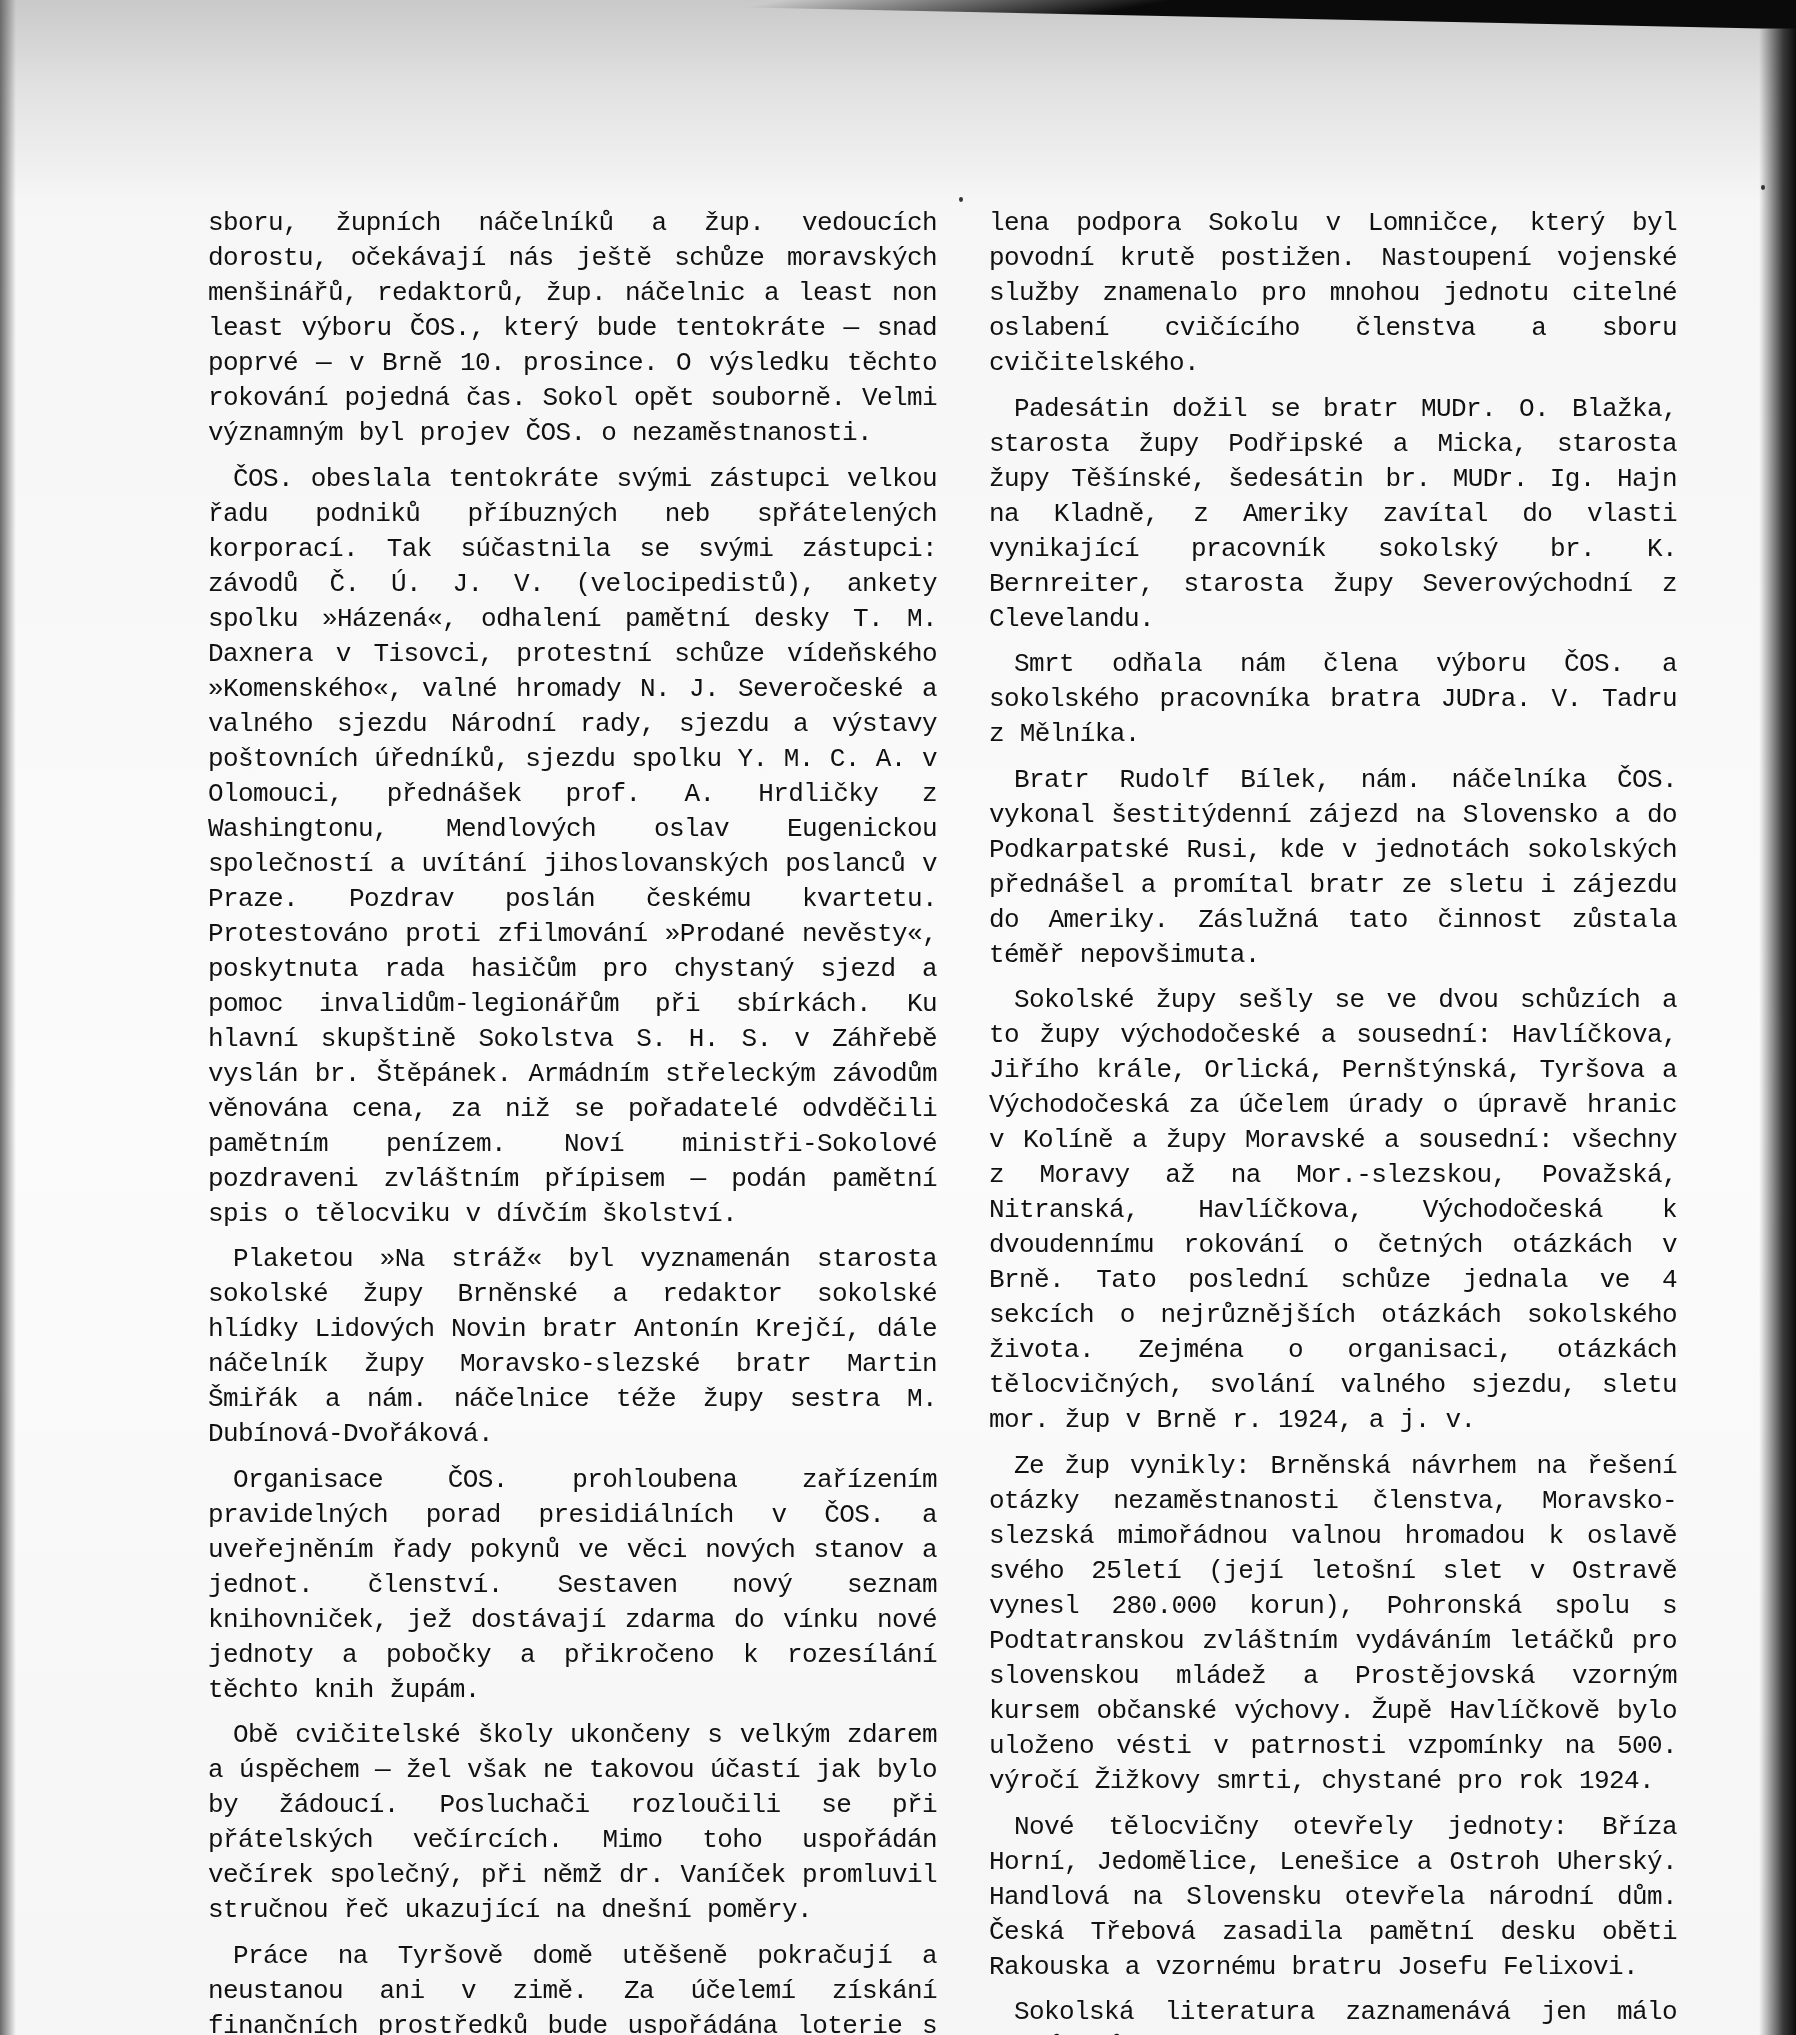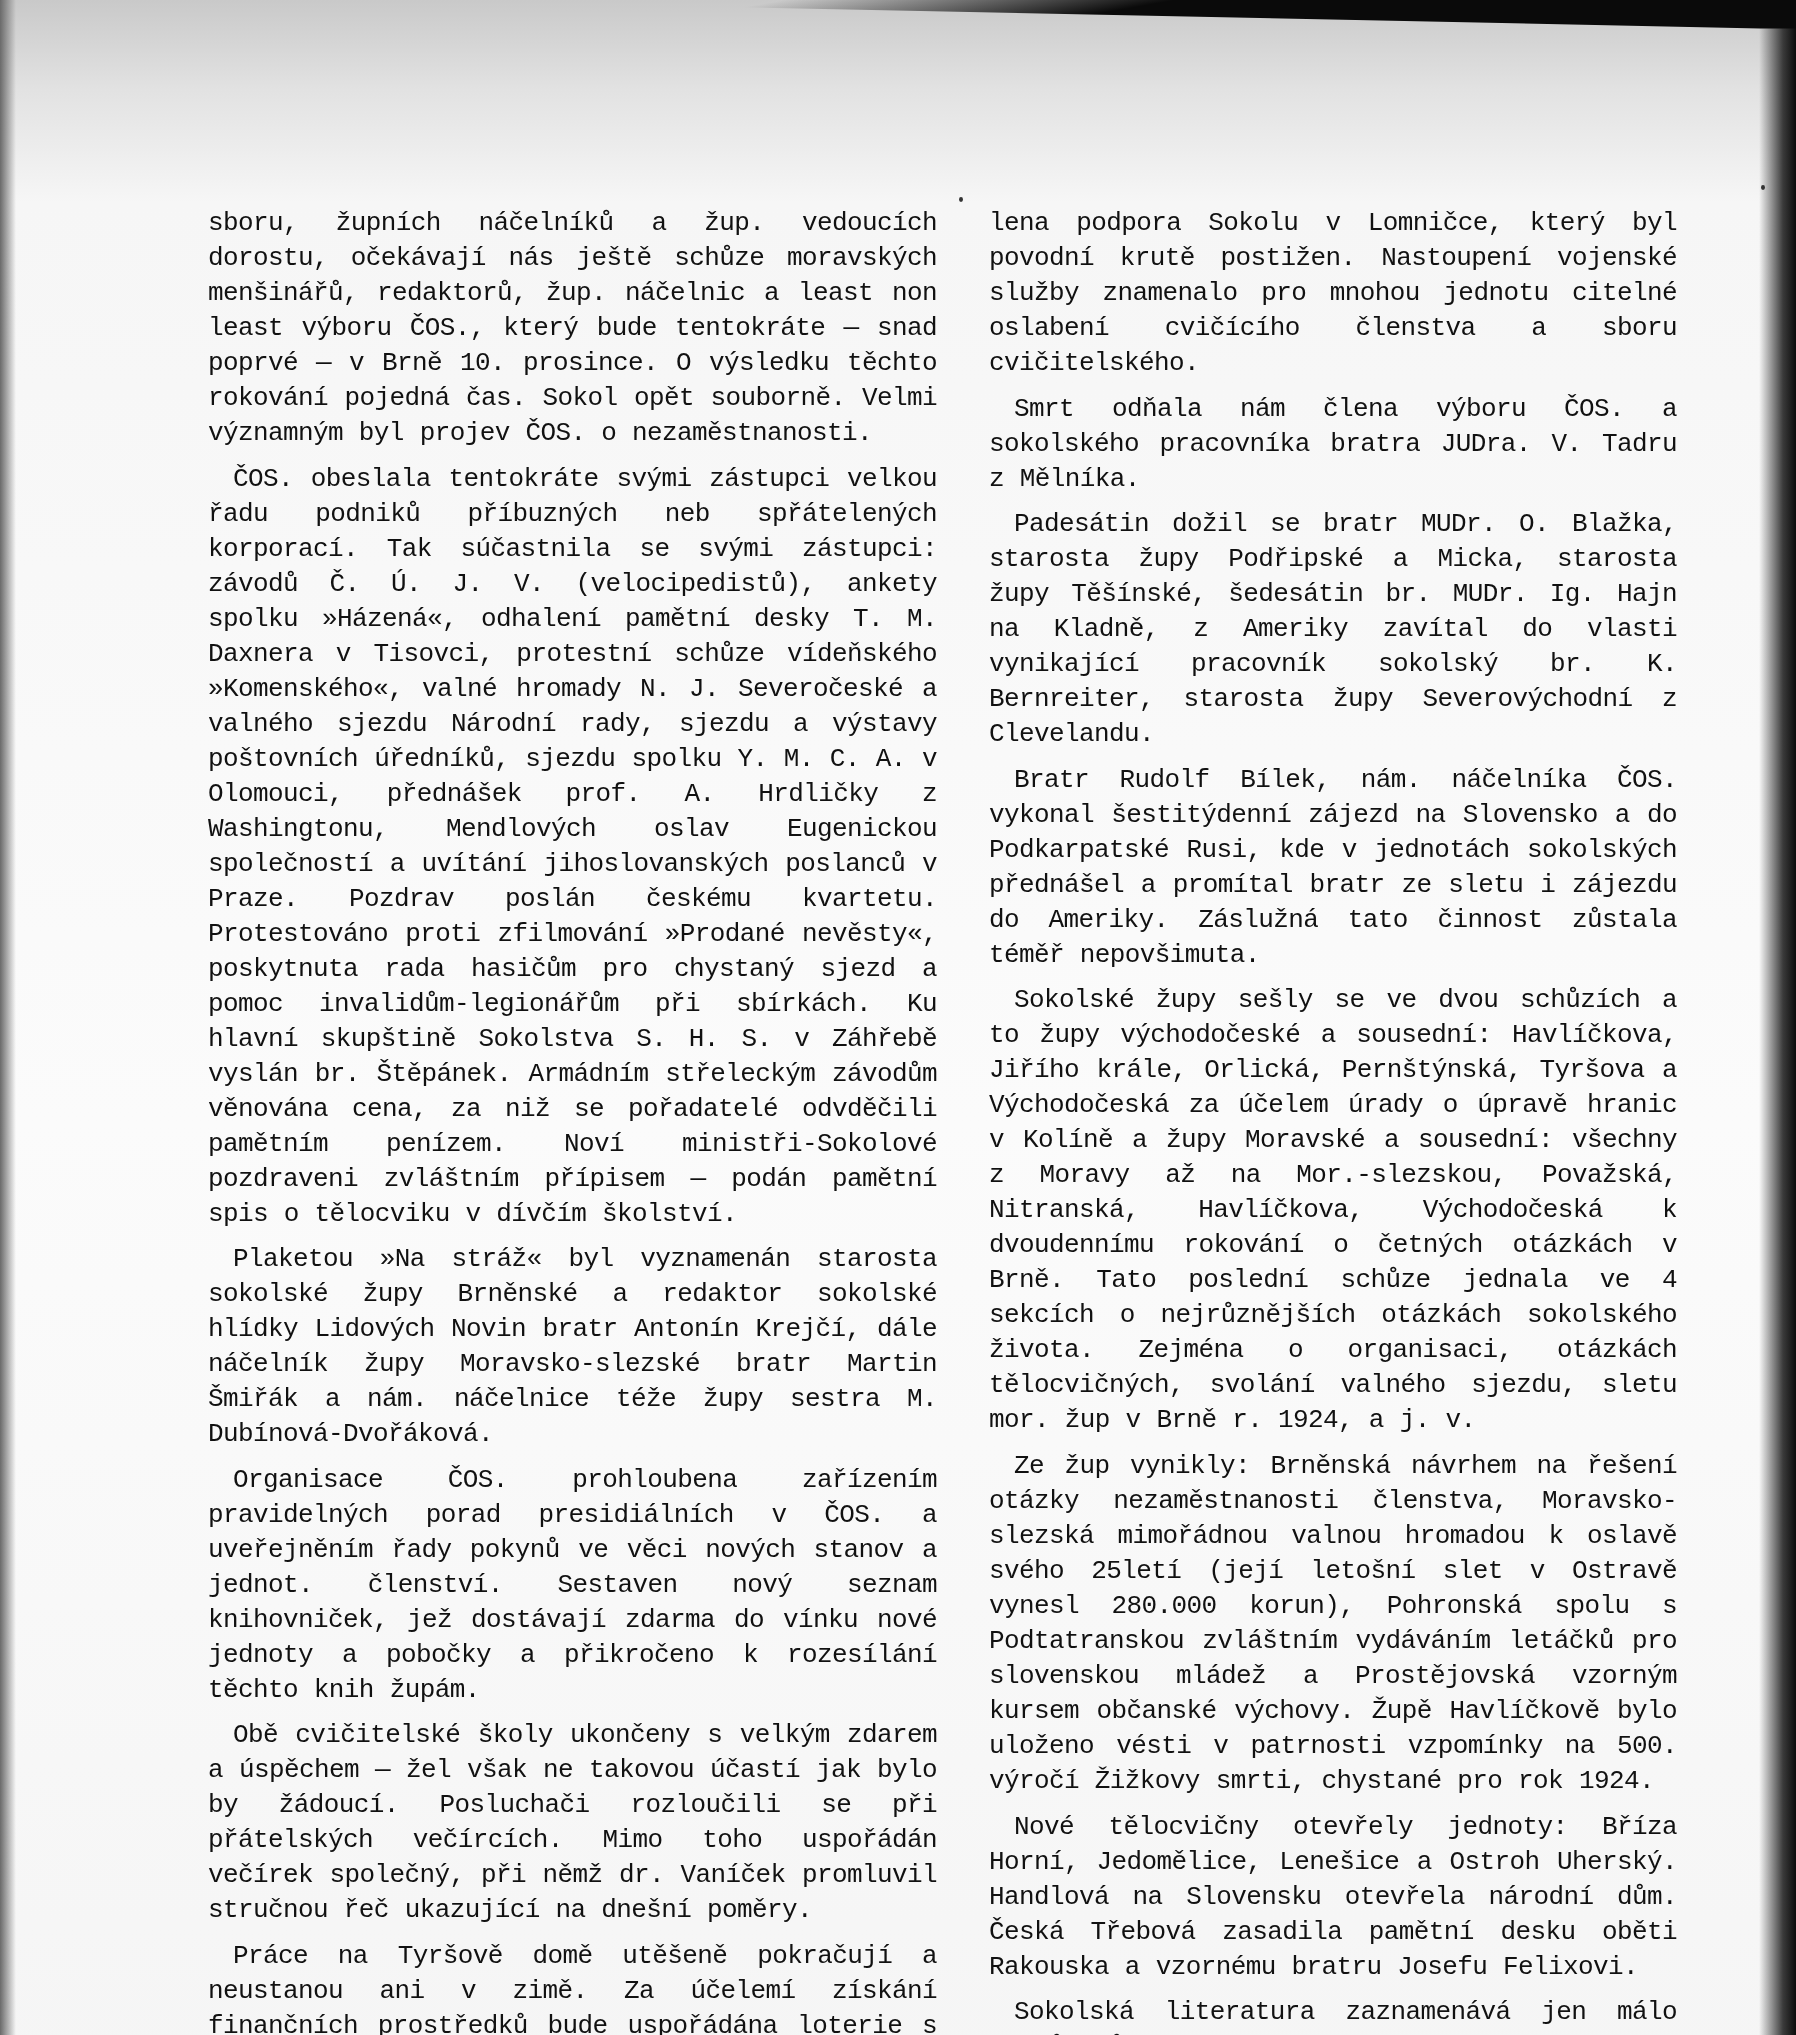--- a/index.html
+++ b/index.html
@@ -66,21 +66,21 @@
   <p class="indent">ČOS. obeslala tentokráte svými zástupci velkou řadu podniků příbuzných neb spřátelených korporací. Tak súčastnila se svými zástupci: závodů Č. Ú. J. V. (velocipedistů), ankety spolku »Házená«, odhalení pamětní desky T. M. Daxnera v Tisovci, protestní schůze vídeňského »Komenského«, valné hromady N. J. Severočeské a valného sjezdu Národní rady, sjezdu a výstavy poštovních úředníků, sjezdu spolku Y. M. C. A. v Olomouci, přednášek prof. A. Hrdličky z Washingtonu, Mendlových oslav Eugenickou společností a uvítání jihoslovanských poslanců v Praze. Pozdrav poslán českému kvartetu. Protestováno proti zfilmování »Prodané nevěsty«, poskytnuta rada hasičům pro chystaný sjezd a pomoc invalidům-legionářům při sbírkách. Ku hlavní skupštině Sokolstva S. H. S. v Záhřebě vyslán br. Štěpánek. Armádním střeleckým závodům věnována cena, za niž se pořadatelé odvděčili pamětním penízem. Noví ministři-Sokolové pozdraveni zvláštním přípisem — podán pamětní spis o tělocviku v dívčím školství.</p>
   <p class="indent">Plaketou »Na stráž« byl vyznamenán starosta sokolské župy Brněnské a redaktor sokolské hlídky Lidových Novin bratr Antonín Krejčí, dále náčelník župy Moravsko-slezské bratr Martin Šmiřák a nám. náčelnice téže župy sestra M. Dubínová-Dvořáková.</p>
   <p class="indent">Organisace ČOS. prohloubena zařízením pravidelných porad presidiálních v ČOS. a uveřejněním řady pokynů ve věci nových stanov a jednot. členství. Sestaven nový seznam knihovniček, jež dostávají zdarma do vínku nové jednoty a pobočky a přikročeno k rozesílání těchto knih župám.</p>
   <p class="indent">Obě cvičitelské školy ukončeny s velkým zdarem a úspěchem — žel však ne takovou účastí jak bylo by žádoucí. Posluchači rozloučili se při přátelských večírcích. Mimo toho uspořádán večírek společný, při němž dr. Vaníček promluvil stručnou řeč ukazující na dnešní poměry.</p>
   <p class="indent">Práce na Tyršově domě utěšeně pokračují a neustanou ani v zimě. Za účelemí získání finančních prostředků bude uspořádána loterie s 1,000.000 losů po 3 Kč, tah 31. prosince 1923. Mimo to zvolena zvláštní finanční komise, doplněno kuratorium.</p>
   <p class="indent">Zpravodajský odbor ČOS. přikročil k nové organisaci úředního zpravodajství ČOS. a rozhojnění sokolských hlídek. Mimořádně a zcela výjimečně udě-</p>
 </div>
 
 <div class="column col-right">
   <p class="first">lena podpora Sokolu v Lomničce, který byl povodní krutě postižen. Nastoupení vojenské služby znamenalo pro mnohou jednotu citelné oslabení cvičícího členstva a sboru cvičitelského.</p>
+  <p class="indent">Padesátin dožil se bratr MUDr. O. Blažka, starosta župy Podřipské a Micka, starosta župy Těšínské, šedesátin br. MUDr. Ig. Hajn na Kladně, z Ameriky zavítal do vlasti vynikající pracovník sokolský br. K. Bernreiter, starosta župy Severovýchodní z Clevelandu.</p>
   <p class="indent">Smrt odňala nám člena výboru ČOS. a sokolského pracovníka bratra JUDra. V. Tadru z Mělníka.</p>
-  <p class="indent">Padesátin dožil se bratr MUDr. O. Blažka, starosta župy Podřipské a Micka, starosta župy Těšínské, šedesátin br. MUDr. Ig. Hajn na Kladně, z Ameriky zavítal do vlasti vynikající pracovník sokolský br. K. Bernreiter, starosta župy Severovýchodní z Clevelandu.</p>
   <p class="indent">Bratr Rudolf Bílek, nám. náčelníka ČOS. vykonal šestitýdenní zájezd na Slovensko a do Podkarpatské Rusi, kde v jednotách sokolských přednášel a promítal bratr ze sletu i zájezdu do Ameriky. Záslužná tato činnost zůstala téměř nepovšimuta.</p>
   <p class="indent">Sokolské župy sešly se ve dvou schůzích a to župy východočeské a sousední: Havlíčkova, Jiřího krále, Orlická, Pernštýnská, Tyršova a Východočeská za účelem úrady o úpravě hranic v Kolíně a župy Moravské a sousední: všechny z Moravy až na Mor.-slezskou, Považská, Nitranská, Havlíčkova, Východočeská k dvoudennímu rokování o četných otázkách v Brně. Tato poslední schůze jednala ve 4 sekcích o nejrůznějších otázkách sokolského života. Zejména o organisaci, otázkách tělocvičných, svolání valného sjezdu, sletu mor. žup v Brně r. 1924, a j. v.</p>
   <p class="indent">Ze žup vynikly: Brněnská návrhem na řešení otázky nezaměstnanosti členstva, Moravsko-slezská mimořádnou valnou hromadou k oslavě svého 25letí (její letošní slet v Ostravě vynesl 280.000 korun), Pohronská spolu s Podtatranskou zvláštním vydáváním letáčků pro slovenskou mládež a Prostějovská vzorným kursem občanské výchovy. Župě Havlíčkově bylo uloženo vésti v patrnosti vzpomínky na 500. výročí Žižkovy smrti, chystané pro rok 1924.</p>
   <p class="indent">Nové tělocvičny otevřely jednoty: Bříza Horní, Jedomělice, Lenešice a Ostroh Uherský. Handlová na Slovensku otevřela národní dům. Česká Třebová zasadila pamětní desku oběti Rakouska a vzornému bratru Josefu Felixovi.</p>
   <p class="indent"><span>Sokolská literatura zaznamenává jen málo přírůstků: památníky jednot v Hodoníně a v Lenešicích, přednášku Fügnerova ideálnost vydanou Sokolem Vinohradským a prostná: »Nad Tatrou sa blýska« od prof. Činčery ze Štub. Teplice. ČOS. zakoupila celý zbývající náklad známých Radouškových čítanek, jež levně rozprodává. — Župa Považská chystá se k vydávání věstníku (14denně) od 1. ledna příštího roku. O slovenských letáčcích pro mládež, jež řídí br. B. Gründl v Báňské Bystřici, jsme se již dříve zmínili. — V novém vydání vyšly Kutinovy Besedy tělocvičných rejí a skupina hudební doprovody G. Rooba k nim nákladem Besedních pořadů v Nuslích čp. 87/II.</span> <span class="signature">Pn.</span></p>
 </div>
 
 
 </body></html>

